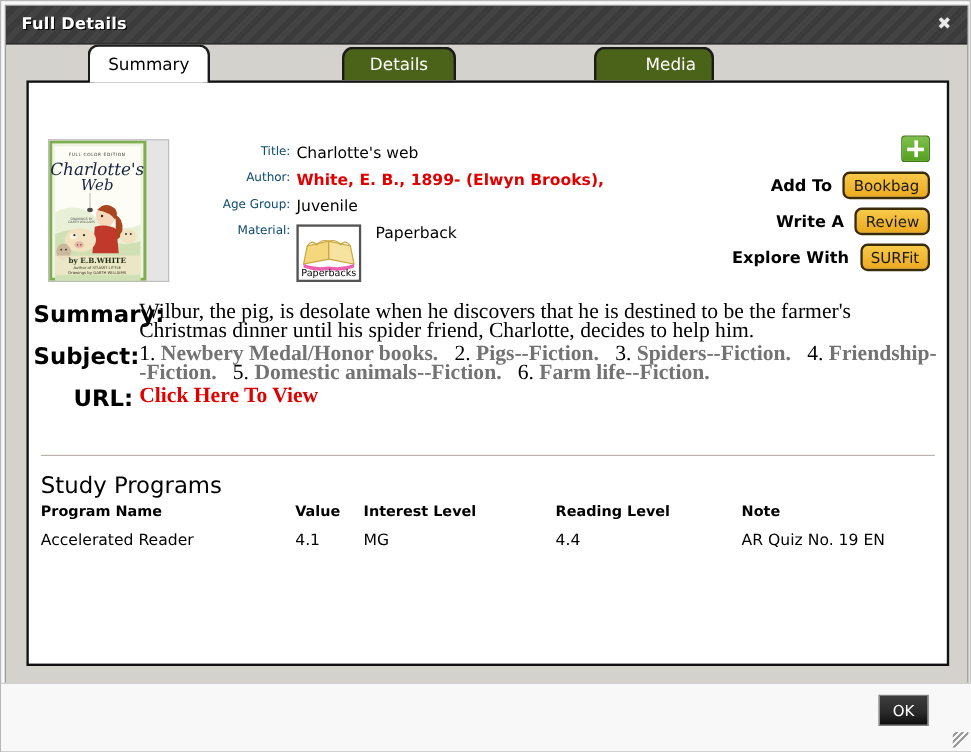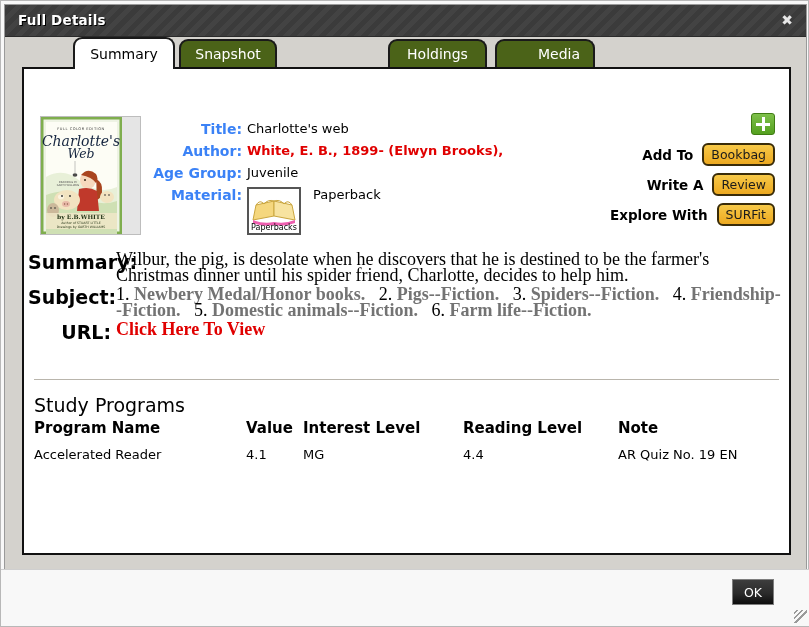--- a/index.html
+++ b/index.html
@@ -103,26 +103,26 @@
     position:absolute;left:120px;top:52px;width:430px;
   }
   .meta-row{
     display:flex;align-items:flex-start;
     margin-bottom:4px;
     min-height:18px;
   }
   .meta-label{
     width:103px;
     text-align:right;
-    font-weight:bold;
-    font-size:14px;
+    font-weight:normal;
+    font-size:10px;
     padding-right:5px;
     flex:0 0 auto;
     box-sizing:border-box;
-    color:#3b82f6;
+    color:#0c4a6e;
   }
   .meta-value{font-size:13px;color:#000;}
   .meta-value.red{color:#e00000;font-weight:bold;}
   .material-row{align-items:flex-start;margin-top:2px;}
   .material-icon{
     width:54px;height:48px;
     border:2px solid #555;
     background:#fff;
     box-sizing:border-box;
     position:relative;
@@ -198,21 +198,21 @@
   }
   .sp-title{
     position:absolute;left:10px;top:325px;
     font-weight:normal;font-size:19px;
   }
   .sp-table{
     position:absolute;left:10px;top:350px;width:740px;
     border-collapse:collapse;
   }
   .sp-table th{
-    text-align:left;font-weight:bold;font-size:15px;
+    text-align:left;font-weight:bold;font-size:12px;
     padding:0 0 10px 0;
   }
   .sp-table td{
     text-align:left;font-size:13px;padding:0;
   }
   .col-name{width:212px;}
   .col-value{width:57px;}
   .col-interest{width:160px;}
   .col-reading{width:155px;}
 
@@ -251,22 +251,21 @@
 
   <div class="dialog">
 
     <div class="titlebar">
       <span class="title-text">Full Details</span>
       <span class="close-btn">✖</span>
     </div>
 
     <div class="tabstrip">
       <div class="tab active" style="left:68px;width:102px;">Summary</div>
-      <div class="tab" style="left:174px;width:98px;">Snapshot</div>
-      <div class="tab" style="left:383px;width:99px;">Holdings</div>
+      <div class="tab" style="left:280px;width:95px;">Details</div>
       <div class="tab" style="left:490px;width:100px;padding-left:28px;">Media</div>
     </div>
 
     <div class="panel">
 
       <div class="cover">
         <svg width="81" height="117" viewBox="0 0 81 117" xmlns="http://www.w3.org/2000/svg">
           <rect x="0" y="0" width="81" height="117" fill="#eef3e4"></rect>
           <rect x="0" y="0" width="81" height="117" fill="none" stroke="#7fae4e" stroke-width="5"></rect>
           <rect x="5" y="5" width="71" height="107" fill="#fdfdf5"></rect>

